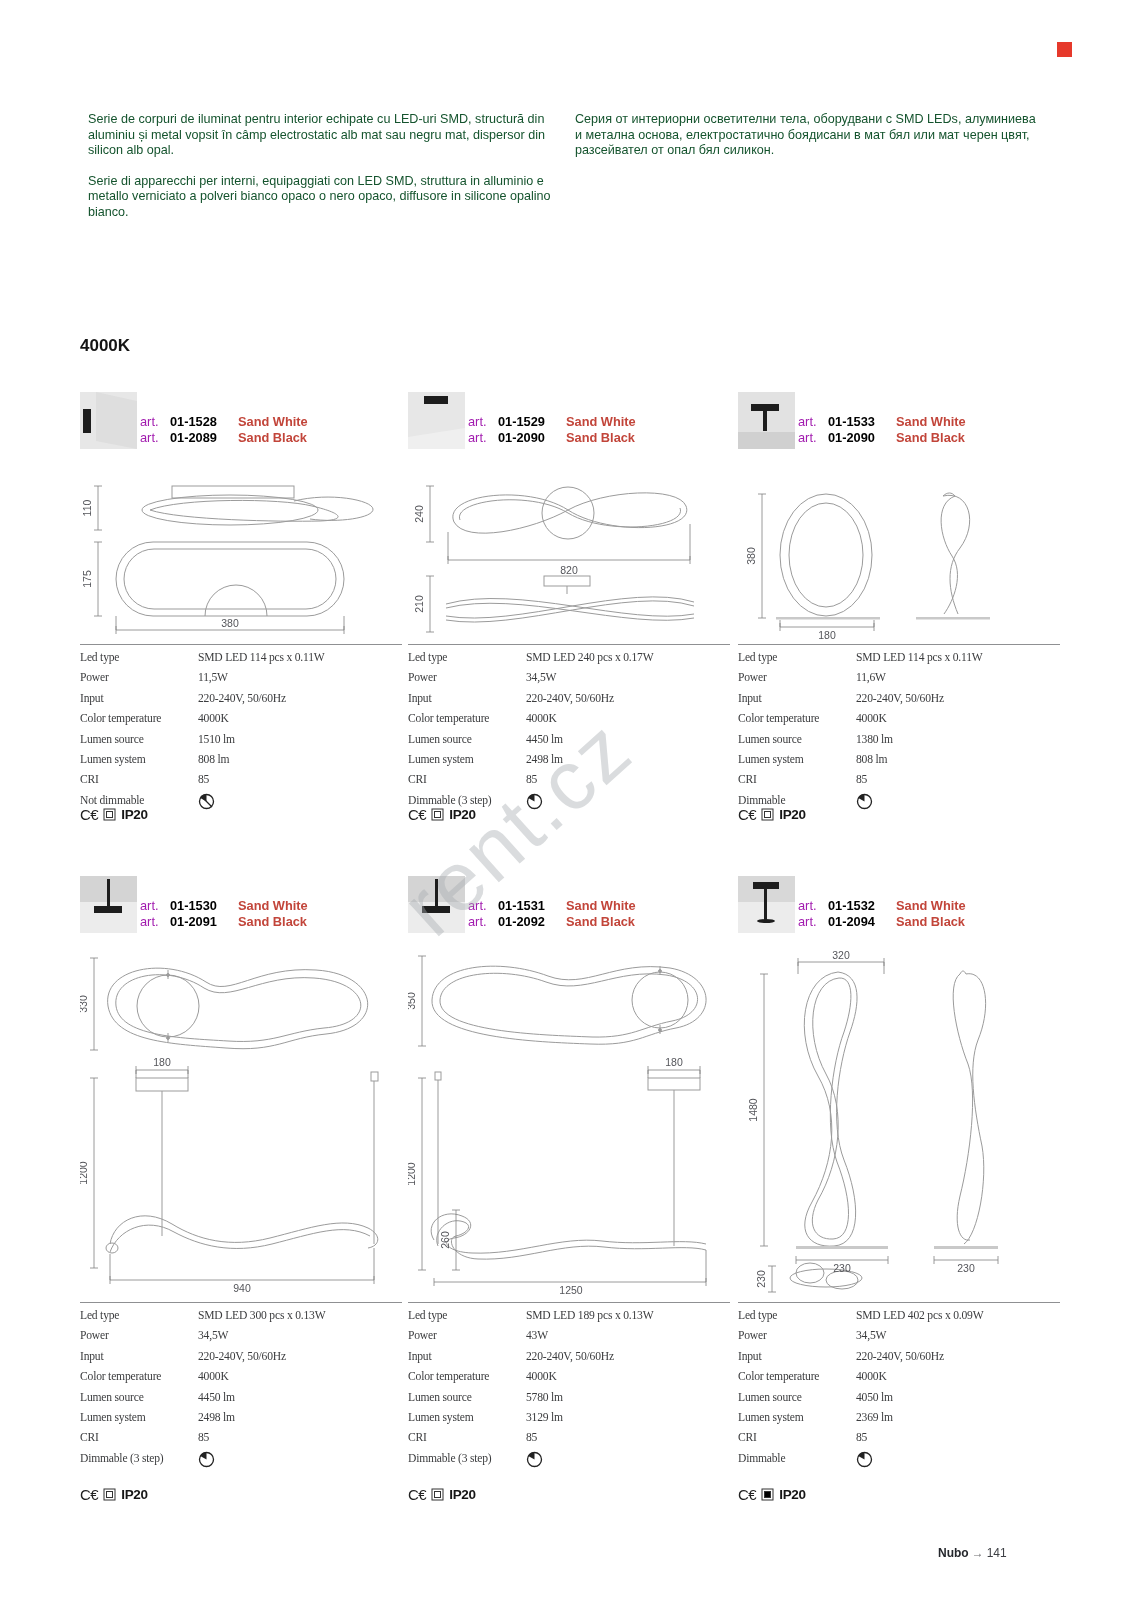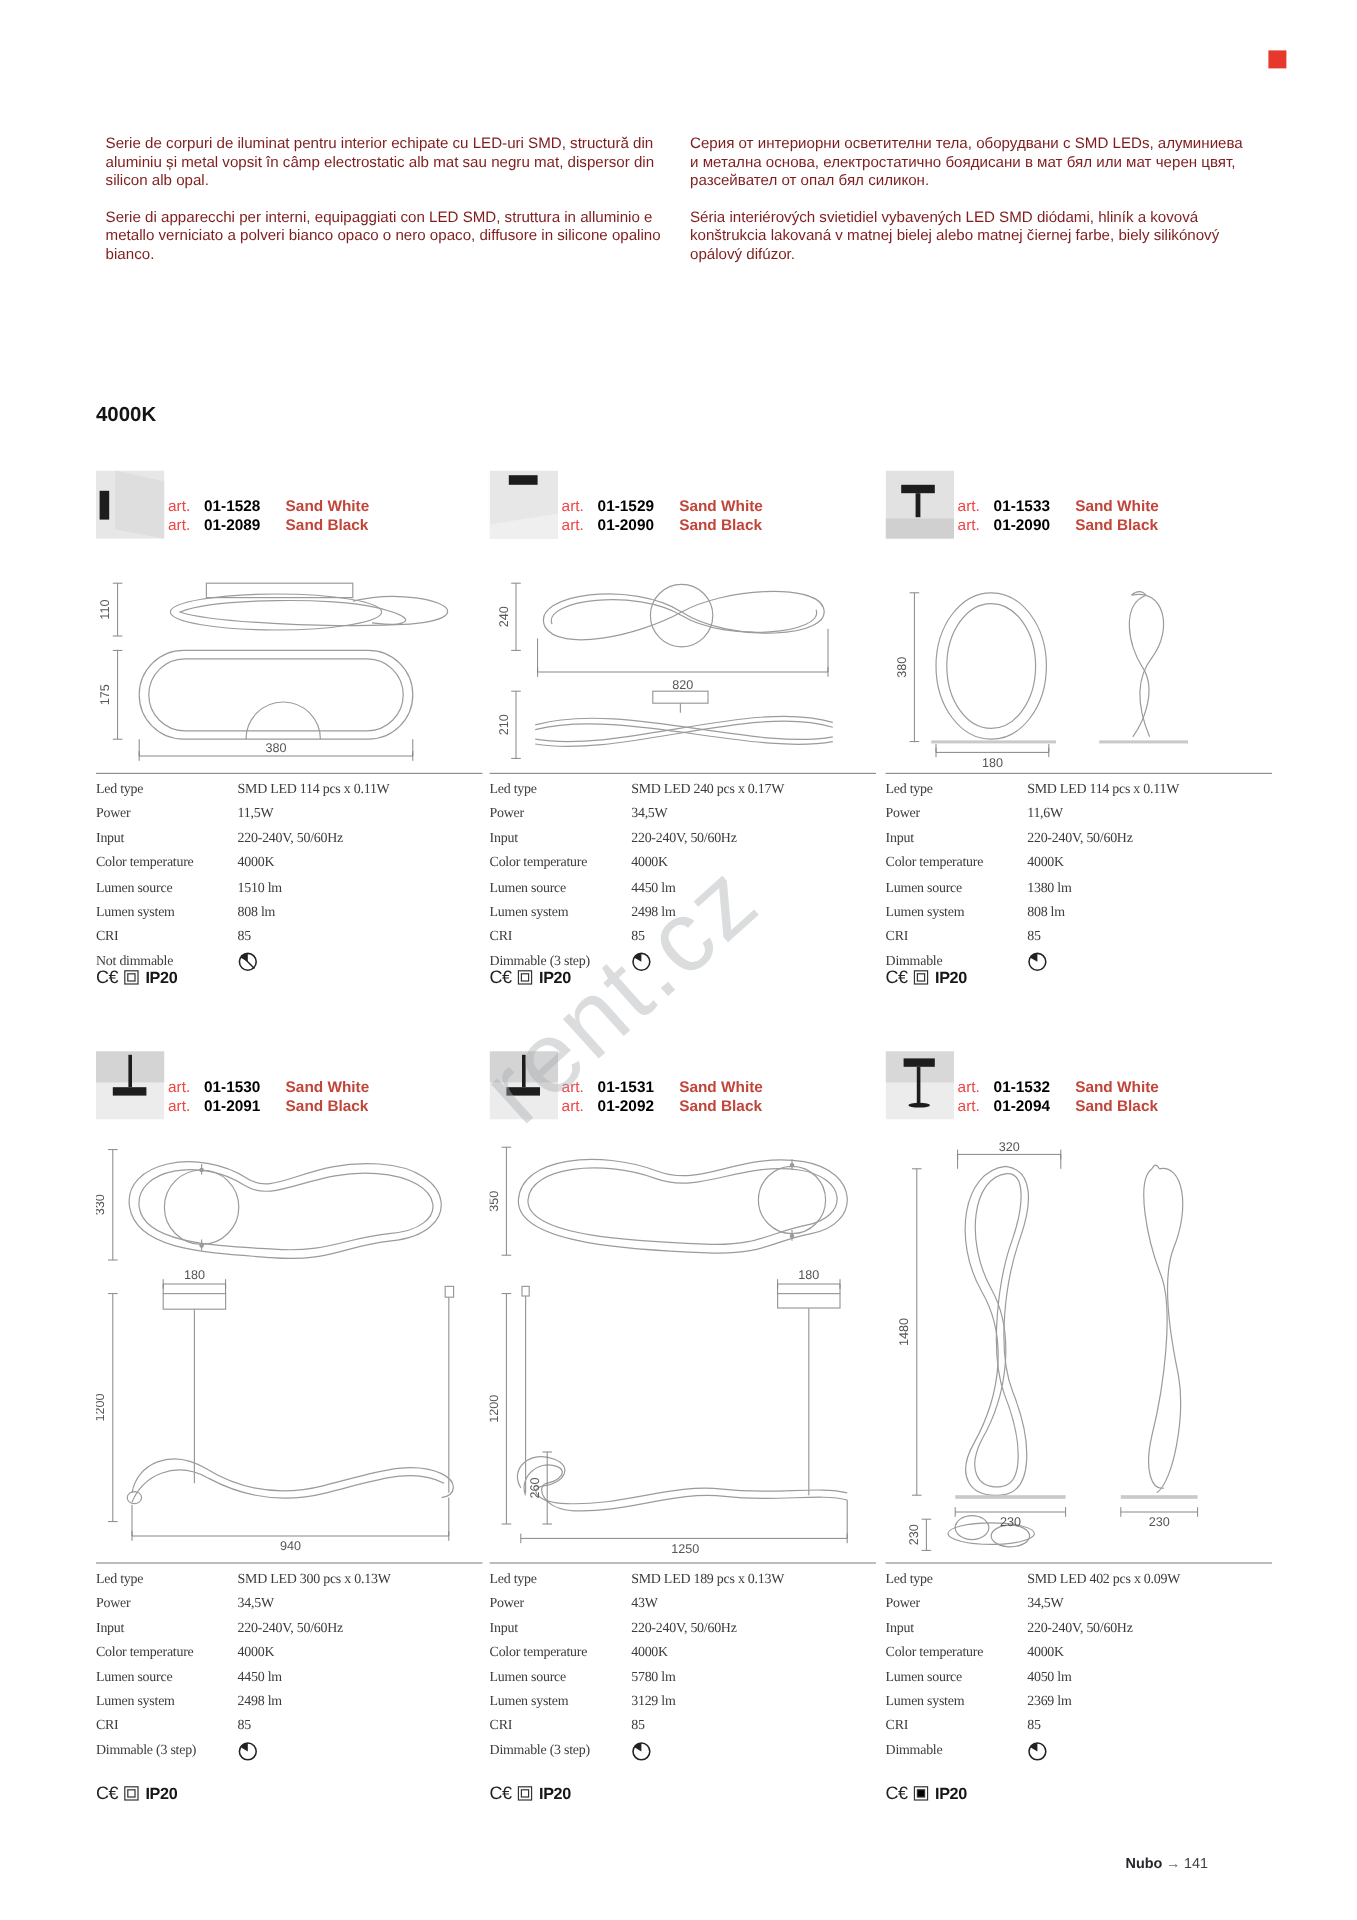--- a/index.html
+++ b/index.html
@@ -1,34 +1,34 @@
 <!DOCTYPE html>
 <html><head>
 <meta charset="utf-8">
 <style>
   html,body{margin:0;padding:0;background:#ffffff;}
   .page{position:relative;width:1131px;height:1600px;background:#fff;
         font-family:"Liberation Sans",sans-serif;overflow:hidden;}
   .corner-marker{position:absolute;left:1057px;top:42px;width:15px;height:15px;background:#e6392b;}
 
-  .intro-col{position:absolute;top:112px;font-size:12.6px;line-height:15.6px;color:#7f1d1d;}
+  .intro-col{position:absolute;top:112px;font-size:12.6px;line-height:15.6px;color:#14532d;}
   .intro-col p{margin:0 0 15px 0;white-space:pre-line;}
   .intro-left{left:88px;width:468px;}
   .intro-right{left:575px;width:470px;}
 
   .heading-4000k{position:absolute;left:80px;top:336px;font-size:17px;font-weight:bold;color:#141414;}
 
   .card{position:absolute;width:322px;}
   .c0{left:80px;} .c1{left:408px;} .c2{left:738px;}
   .r0{top:392px;} .r1{top:876px;}
 
   .thumb{position:absolute;left:0;top:0;width:57px;height:57px;}
   .art-block{position:absolute;left:60px;top:22px;font-size:12.8px;line-height:15.6px;}
   .art-row{white-space:nowrap;}
-  .art-prefix{display:inline-block;width:30px;color:#ef4444;}
+  .art-prefix{display:inline-block;width:30px;color:#a21caf;}
   .art-code{display:inline-block;width:68px;color:#000000;font-weight:bold;}
   .art-finish{color:#c2453a;font-weight:bold;}
 
   .drawing{position:absolute;left:0;}
   .r0 .drawing{top:88px;}
   .r1 .drawing{top:72px;}
 
   .spec-table{position:absolute;left:0;width:322px;border-top:1px solid #8f9092;padding-top:3px;font-family:Liberation Serif, serif;}
   .r0 .spec-table{top:252px;}
   .r1 .spec-table{top:426px;}
@@ -61,21 +61,20 @@
 
 <div class="page">
   <div class="corner-marker"></div>
 
   <div class="intro-col intro-left">
     <p>Serie de corpuri de iluminat pentru interior echipate cu LED-uri SMD, structură din aluminiu și metal vopsit în câmp electrostatic alb mat sau negru mat, dispersor din silicon alb opal.</p>
     <p>Serie di apparecchi per interni, equipaggiati con LED SMD, struttura in alluminio e metallo verniciato a polveri bianco opaco o nero opaco, diffusore in silicone opalino bianco.</p>
   </div>
   <div class="intro-col intro-right">
     <p>Серия от интериорни осветителни тела, оборудвани с SMD LEDs, алуминиева и метална основа, електростатично боядисани в мат бял или мат черен цвят, разсейвател от опал бял силикон.</p>
-    <p>Séria interiérových svietidiel vybavených LED SMD diódami, hliník a kovová konštrukcia lakovaná v matnej bielej alebo matnej čiernej farbe, biely silikónový opálový difúzor.</p>
   </div>
 
   <div class="heading-4000k">4000K</div>
 
   <div class="card c0 r0">
     <svg class="thumb" width="57" height="57">
       <rect width="57" height="57" fill="#e7e7e7"></rect>
         <polygon points="16,0 57,9 57,57 16,49" fill="#dedede"></polygon>
       <rect x="3" y="17" width="8" height="24" fill="#1d1d1d"></rect>
     </svg>

